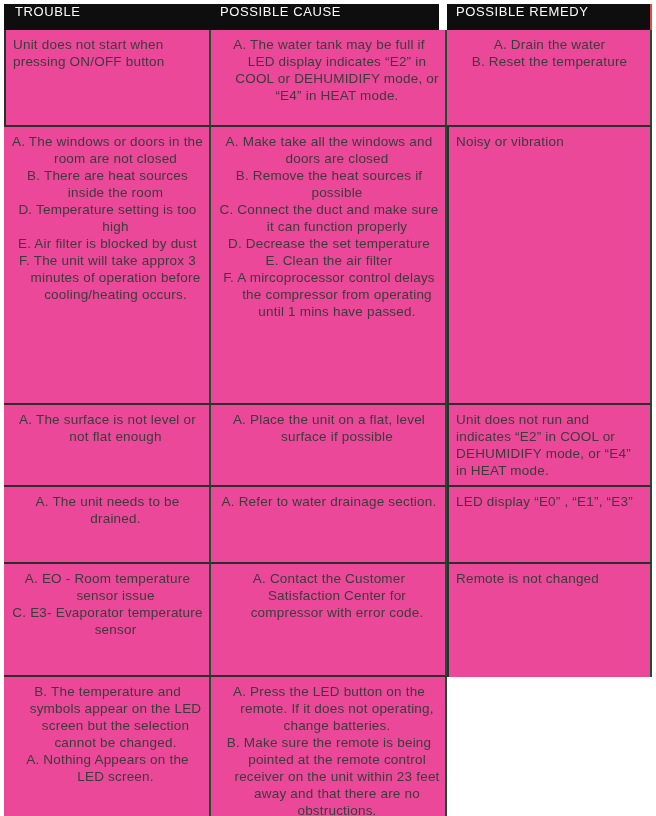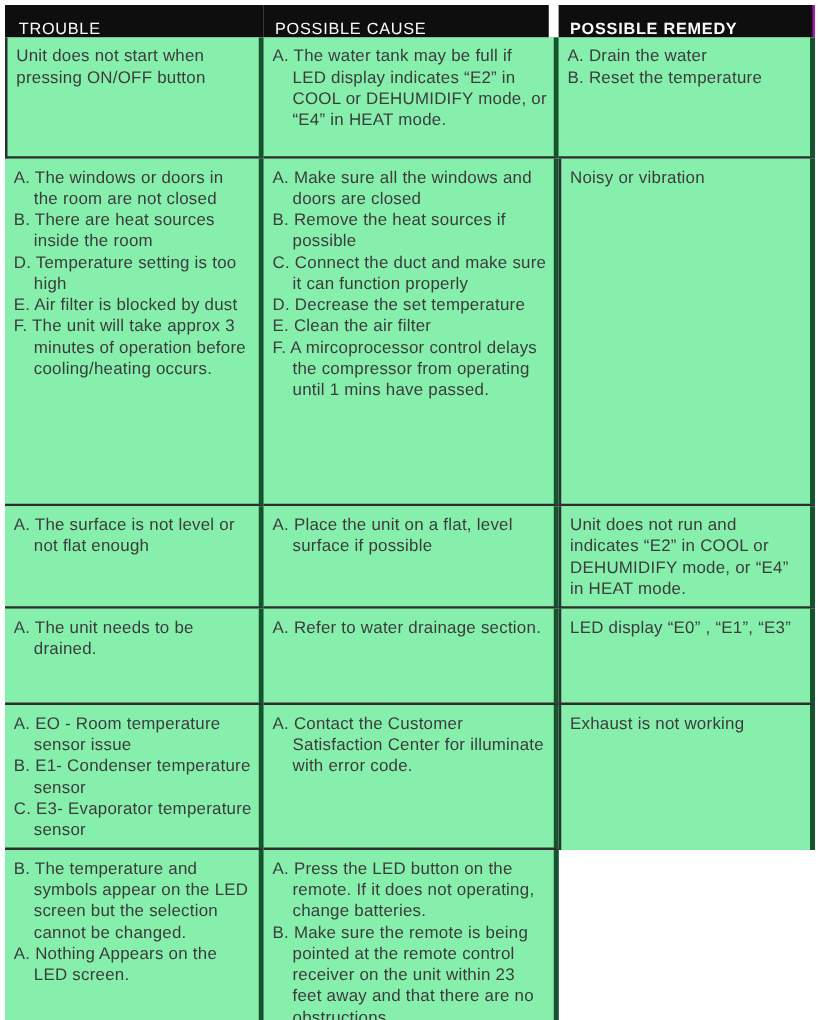--- a/index.html
+++ b/index.html
@@ -16,50 +16,51 @@
   .table {
     display: grid;
     grid-template-columns: 207px 236px 205px;
     grid-template-rows: 26px minmax(97px,auto) minmax(278px,auto) minmax(41px,auto) minmax(77px,auto) minmax(113px,auto) minmax(171px,auto);
     width: 648px;
     margin: 4px 0 0 4px;
     border-bottom: 3px solid #2e2e2e;
   }
   .cell {
     box-sizing: border-box;
-    border-right: 4px solid #14532d;
+    border-right: 2px solid #14532d;
     border-bottom: 2px solid #2e2e2e;
     padding: 6px 5px 6px 7px;
-    background: #86efac;
+    background: #ec4899;
   }
   .cell.col1 { border-left: 2px solid #2e2e2e; }
   .cell.last-row { border-bottom: none; }
   .th {
     background: #0e0e0e;
     color: #fafafa;
     display: flex;
-    align-items: flex-end;
+    align-items: flex-start;
     font-size: 13px;
     letter-spacing: 0.6px;
     padding: 0 0 0 9px;
     border: none;
     box-sizing: border-box;
   }
   .th.col1 { border-left: 2px solid #0e0e0e; }
-  .th.col3 { border-right: 2px solid #a21caf; font-weight: bold; }
+  .th.col3 { border-right: 2px solid #ef4444; }
   .th.gap  { border-right: 8px solid #ffffff; }
   .trouble-text, .item {
     color: #3c3c3c;
     font-size: 13.5px;
     line-height: 17px;
     letter-spacing: 0.2px;
   }
   .item {
     padding-left: 16px;
     text-indent: -16px;
+    text-align: center;
   }
   .items.spaced .item + .item { }
 </style>
 </head>
 <body>
 
 <div class="table">
   <div class="cell th col1">
     <span>TROUBLE</span>
   </div>
@@ -88,21 +89,21 @@
       <div class="items">
         <div class="item">A. The windows or doors in the room are not closed</div>
         <div class="item">B. There are heat sources inside the room</div>
         <div class="item">D. Temperature setting is too high</div>
         <div class="item">E. Air filter is blocked by dust</div>
         <div class="item">F. The unit will take approx 3 minutes of operation before cooling/heating occurs.</div>
       </div>
     </div>
     <div class="cell col3">
       <div class="items">
-        <div class="item">A. Make sure all the windows and doors are closed</div>
+        <div class="item">A. Make take all the windows and doors are closed</div>
         <div class="item">B. Remove the heat sources if possible</div>
         <div class="item">C. Connect the duct and make sure it can function properly</div>
         <div class="item">D. Decrease the set temperature</div>
         <div class="item">E. Clean the air filter</div>
         <div class="item">F. A mircoprocessor control delays the compressor from operating until 1 mins have passed.</div>
       </div>
     </div>
     <div class="cell col1">
       <div class="trouble-text">Noisy or vibration</div>
     </div>
@@ -128,31 +129,30 @@
       <div class="items">
         <div class="item">A. Refer to water drainage section.</div>
       </div>
     </div>
     <div class="cell col1">
       <div class="trouble-text">LED display “E0” , “E1”, “E3”</div>
     </div>
     <div class="cell col2">
       <div class="items">
         <div class="item">A. EO - Room temperature sensor issue</div>
-        <div class="item">B. E1- Condenser temperature sensor</div>
         <div class="item">C. E3- Evaporator temperature sensor</div>
       </div>
     </div>
     <div class="cell col3">
       <div class="items">
-        <div class="item">A. Contact the Customer Satisfaction Center for illuminate with error code.</div>
+        <div class="item">A. Contact the Customer Satisfaction Center for compressor with error code.</div>
       </div>
     </div>
     <div class="cell col1 last-row">
-      <div class="trouble-text">Exhaust is not working</div>
+      <div class="trouble-text">Remote is not changed</div>
     </div>
     <div class="cell col2 last-row">
       <div class="items">
         <div class="item">B. The temperature and symbols appear on the LED screen but the selection cannot be changed.</div>
         <div class="item">A. Nothing Appears on the LED screen.</div>
       </div>
     </div>
     <div class="cell col3 last-row">
       <div class="items">
         <div class="item">A. Press the LED button on the remote. If it does not operating, change batteries.</div>

